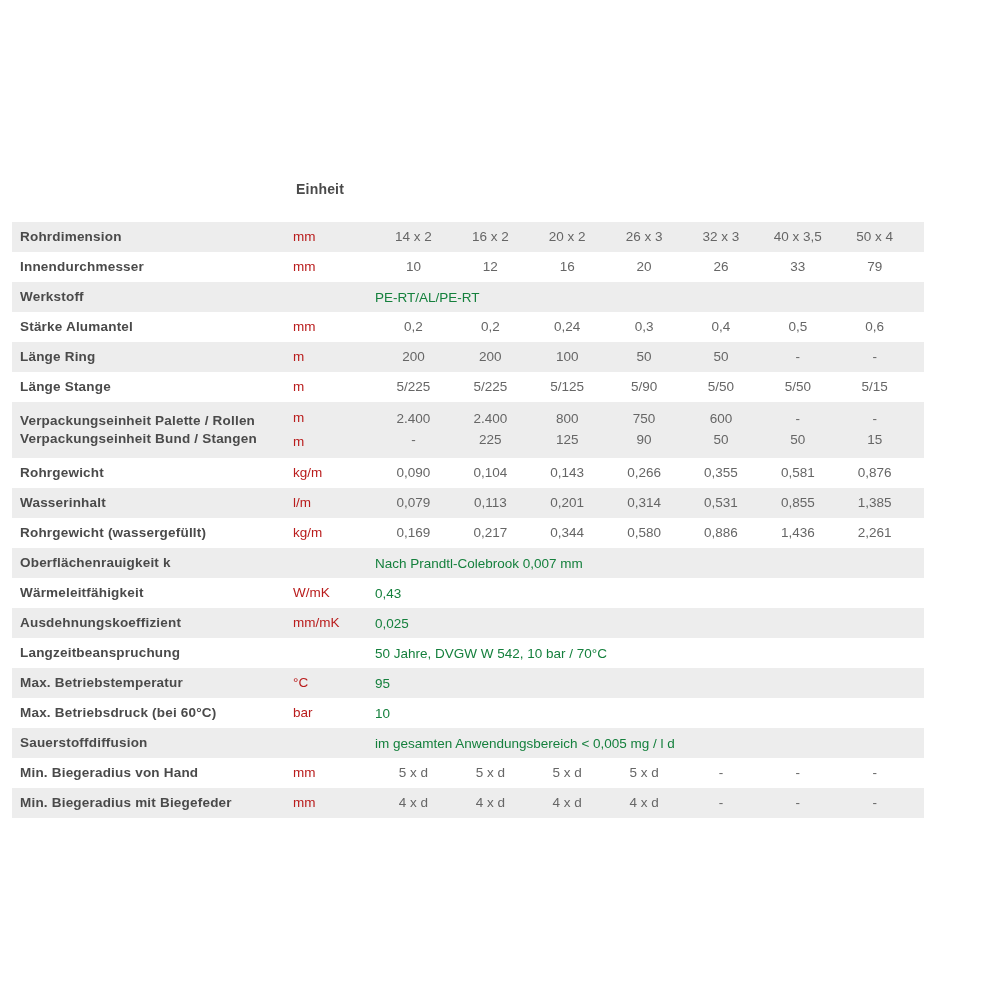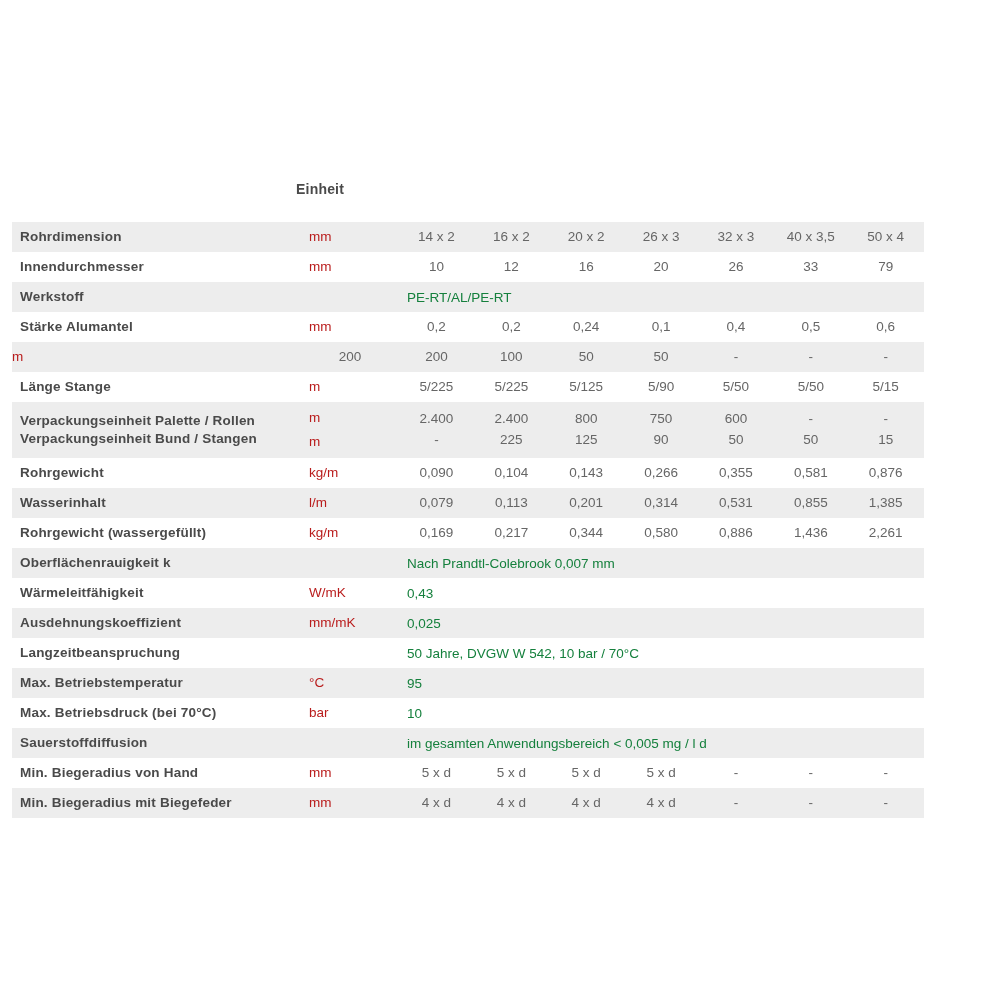--- a/index.html
+++ b/index.html
@@ -30,21 +30,20 @@
     top: 222px;
     width: 978px;
   }
   .row {
     display: grid;
     grid-template-columns: 281px 82px repeat(8, 1fr);
     align-items: center;
     min-height: 30px;
     font-size: 13.5px;
     background: #ffffff;
-    gap: 16px;
   }
   .row.alt { background: #ededed; }
   .row.double { min-height: 56px; }
   .cell { white-space: pre-line; }
   .cell.label {
     font-weight: 700;
     color: #4a4a4a;
     padding-left: 8px;
     line-height: 1.35;
     letter-spacing: 0.2px;
@@ -98,27 +97,28 @@
         <div class="cell label">Werkstoff</div>
         <div class="cell unit"></div>
         <div class="cell merged">PE-RT/AL/PE-RT</div>
       </div>
       <div class="row">
         <div class="cell label">Stärke Alumantel</div>
         <div class="cell unit">mm</div>
         <div class="cell val">0,2</div>
         <div class="cell val">0,2</div>
         <div class="cell val">0,24</div>
-        <div class="cell val">0,1</div>
+        <div class="cell val">0,3</div>
         <div class="cell val">0,4</div>
         <div class="cell val">0,5</div>
         <div class="cell val">0,6</div>
         <div class="cell val">0,8</div>
       </div>
       <div class="row alt">
+        <div class="cell label">Länge Ring</div>
         <div class="cell unit">m</div>
         <div class="cell val">200</div>
         <div class="cell val">200</div>
         <div class="cell val">100</div>
         <div class="cell val">50</div>
         <div class="cell val">50</div>
         <div class="cell val">-</div>
         <div class="cell val">-</div>
         <div class="cell val">-</div>
       </div>
@@ -211,21 +211,21 @@
         <div class="cell label">Langzeitbeanspruchung</div>
         <div class="cell unit"></div>
         <div class="cell merged">50 Jahre, DVGW W 542, 10 bar / 70°C</div>
       </div>
       <div class="row alt">
         <div class="cell label">Max. Betriebstemperatur</div>
         <div class="cell unit">°C</div>
         <div class="cell merged">95</div>
       </div>
       <div class="row">
-        <div class="cell label">Max. Betriebsdruck (bei 70°C)</div>
+        <div class="cell label">Max. Betriebsdruck (bei 60°C)</div>
         <div class="cell unit">bar</div>
         <div class="cell merged">10</div>
       </div>
       <div class="row alt">
         <div class="cell label">Sauerstoffdiffusion</div>
         <div class="cell unit"></div>
         <div class="cell merged">im gesamten Anwendungsbereich &lt; 0,005 mg / l d</div>
       </div>
       <div class="row">
         <div class="cell label">Min. Biegeradius von Hand</div>

